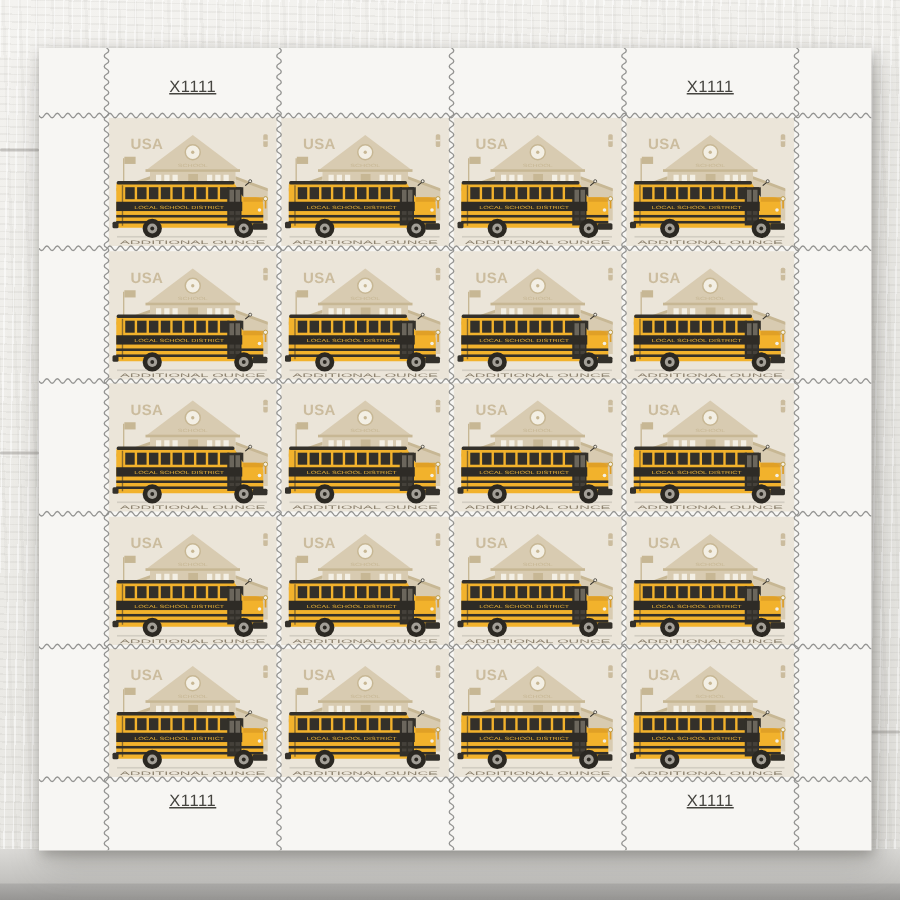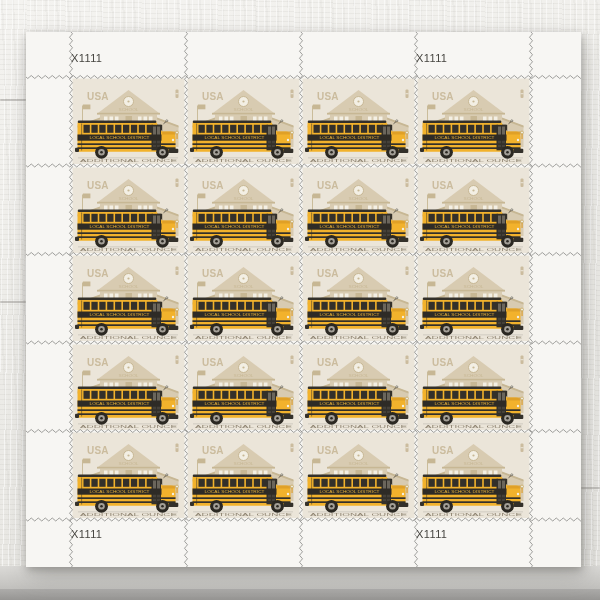--- a/index.html
+++ b/index.html
@@ -37,22 +37,22 @@
     background:var(--selvage_white,#f7f6f3);
     box-shadow:1px 3px 8px rgba(95,93,88,.45), 4px 10px 22px rgba(95,93,88,.28);
     overflow:hidden;
   }
   .stamp{position:absolute;width:115px;height:88.5px;}
   .stamp svg{width:100%;height:100%;display:block;}
   #perf{position:absolute;left:0;top:0;z-index:3;pointer-events:none;}
   .perfline{fill:none;stroke:var(--perforation_gray,#8e8e8c);stroke-width:.9;opacity:.95;}
 
   .plate{
-    position:absolute;width:115px;text-align:left;z-index:4;
-    font:500 11px "Liberation Sans",sans-serif;color:#45443f;letter-spacing:.4px;
+    position:absolute;width:115px;text-align:center;z-index:4;
+    font:500 11px "Liberation Sans",sans-serif;color:#45443f;letter-spacing:.4px;text-decoration:underline;
   }
   .plate.tl{left:45px;top:20px;}
   .plate.tr{left:390px;top:20px;}
   .plate.bl{left:45px;top:496px;}
   .plate.br{left:390px;top:496px;}
 
   
   .c-cream{fill:var(--stamp_bg,#ebe5d9);}
   .c-tan{fill:var(--schoolhouse_tan,#d8cbb1);}
   .c-tan2{fill:var(--schoolhouse_tan_dark,#c7b794);}

